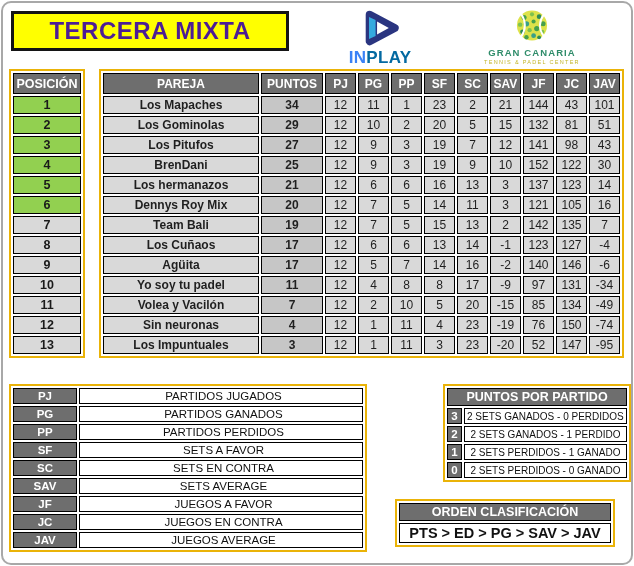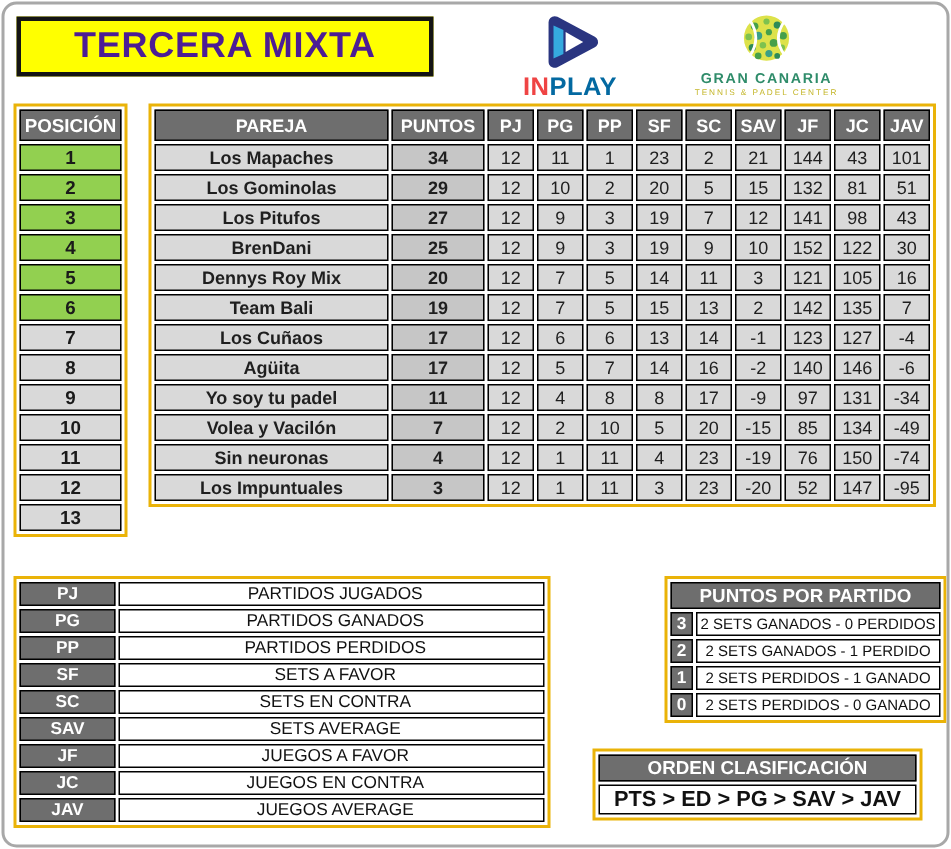--- a/index.html
+++ b/index.html
@@ -6,24 +6,24 @@
   .frame { position:relative; width:628px; height:560px; margin:1px; border:2px solid #a8a8a8; border-radius:10px; background:#fff; overflow:hidden; }
 
   
   .title-box { position:absolute; left:8px; top:8px; width:272px; height:34px; background:#ffff00; border:3px solid #141414; display:flex; align-items:center; justify-content:center; }
   .title-box span { color:#4c1d95; font-weight:bold; font-size:24px; letter-spacing:.5px; }
 
   
   .inplay { position:absolute; left:332px; top:3px; width:90px; text-align:center; }
   .inplay svg { width:44px; height:44px; display:block; margin:0 auto; }
   .inplay-word { font-size:17px; line-height:16px; letter-spacing:.3px; }
-  .inplay-word .lite { color:#ef4444; font-weight:600; }
+  .inplay-word .lite { color:#3b82f6; font-weight:600; }
   .inplay-word .bold { color:#0369a1; font-weight:800; }
 
-  .gc { position:absolute; left:455px; top:5px; width:106px; text-align:center; }
+  .gc { position:absolute; left:476px; top:5px; width:106px; text-align:center; }
   .gc svg { width:38px; height:38px; display:block; margin:0 auto; }
   .gc-name { font-size:9.5px; font-weight:bold; color:#2f8c6a; letter-spacing:1.1px; margin-top:1px; white-space:nowrap; }
   .gc-sub  { font-size:5.5px; color:#c4b62a; letter-spacing:1.3px; margin-top:1px; white-space:nowrap; }
 
   
   table { border-collapse:separate; border-spacing:2px; background:#fff; border:2px solid #eab308; }
   th, td { border:1px solid #000; box-sizing:border-box; overflow:hidden; white-space:nowrap; }
   th { background:#6e6e6e; color:#fff; font-weight:bold; }
 
   
@@ -214,20 +214,33 @@
           <td>9</td>
           <td>3</td>
           <td>19</td>
           <td>9</td>
           <td>10</td>
           <td>152</td>
           <td>122</td>
           <td>30</td>
         </tr>
         <tr>
+          <td class="team">Los hermanazos</td>
+          <td class="puntos">21</td>
+          <td>12</td>
+          <td>6</td>
+          <td>6</td>
+          <td>16</td>
+          <td>13</td>
+          <td>3</td>
+          <td>137</td>
+          <td>123</td>
+          <td>14</td>
+        </tr>
+        <tr>
           <td class="team">Dennys Roy Mix</td>
           <td class="puntos">20</td>
           <td>12</td>
           <td>7</td>
           <td>5</td>
           <td>14</td>
           <td>11</td>
           <td>3</td>
           <td>121</td>
           <td>105</td>

